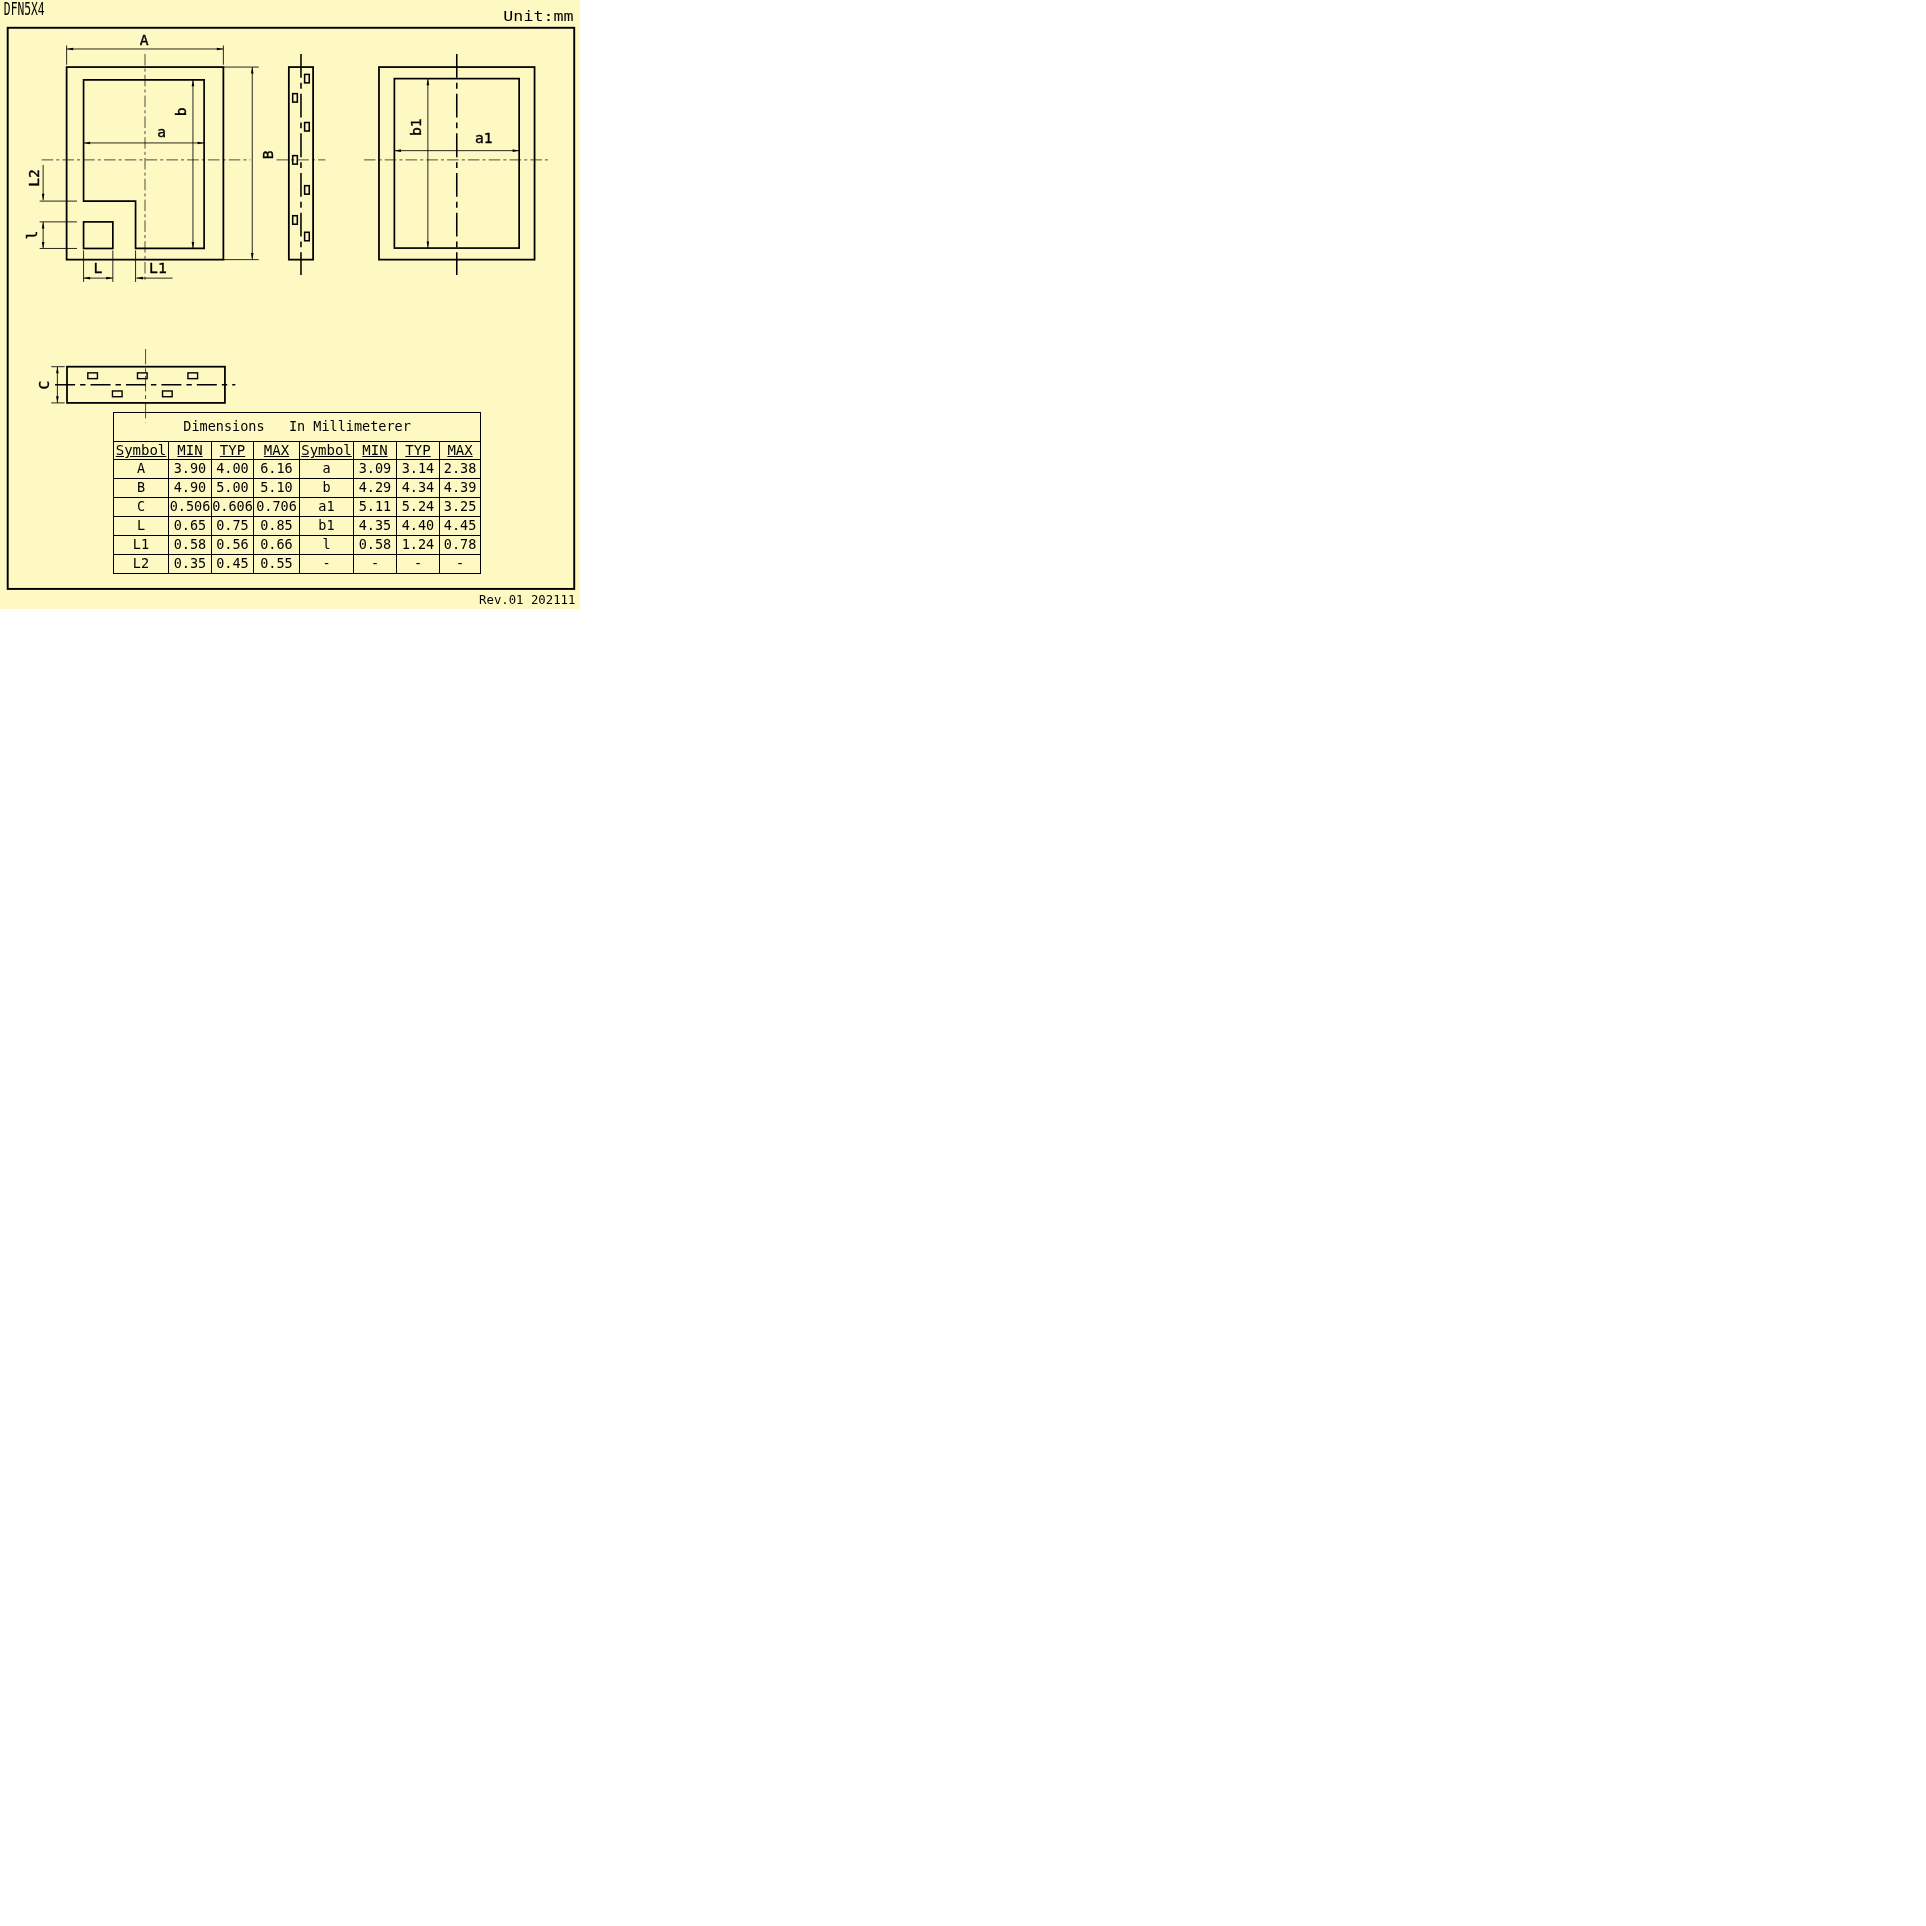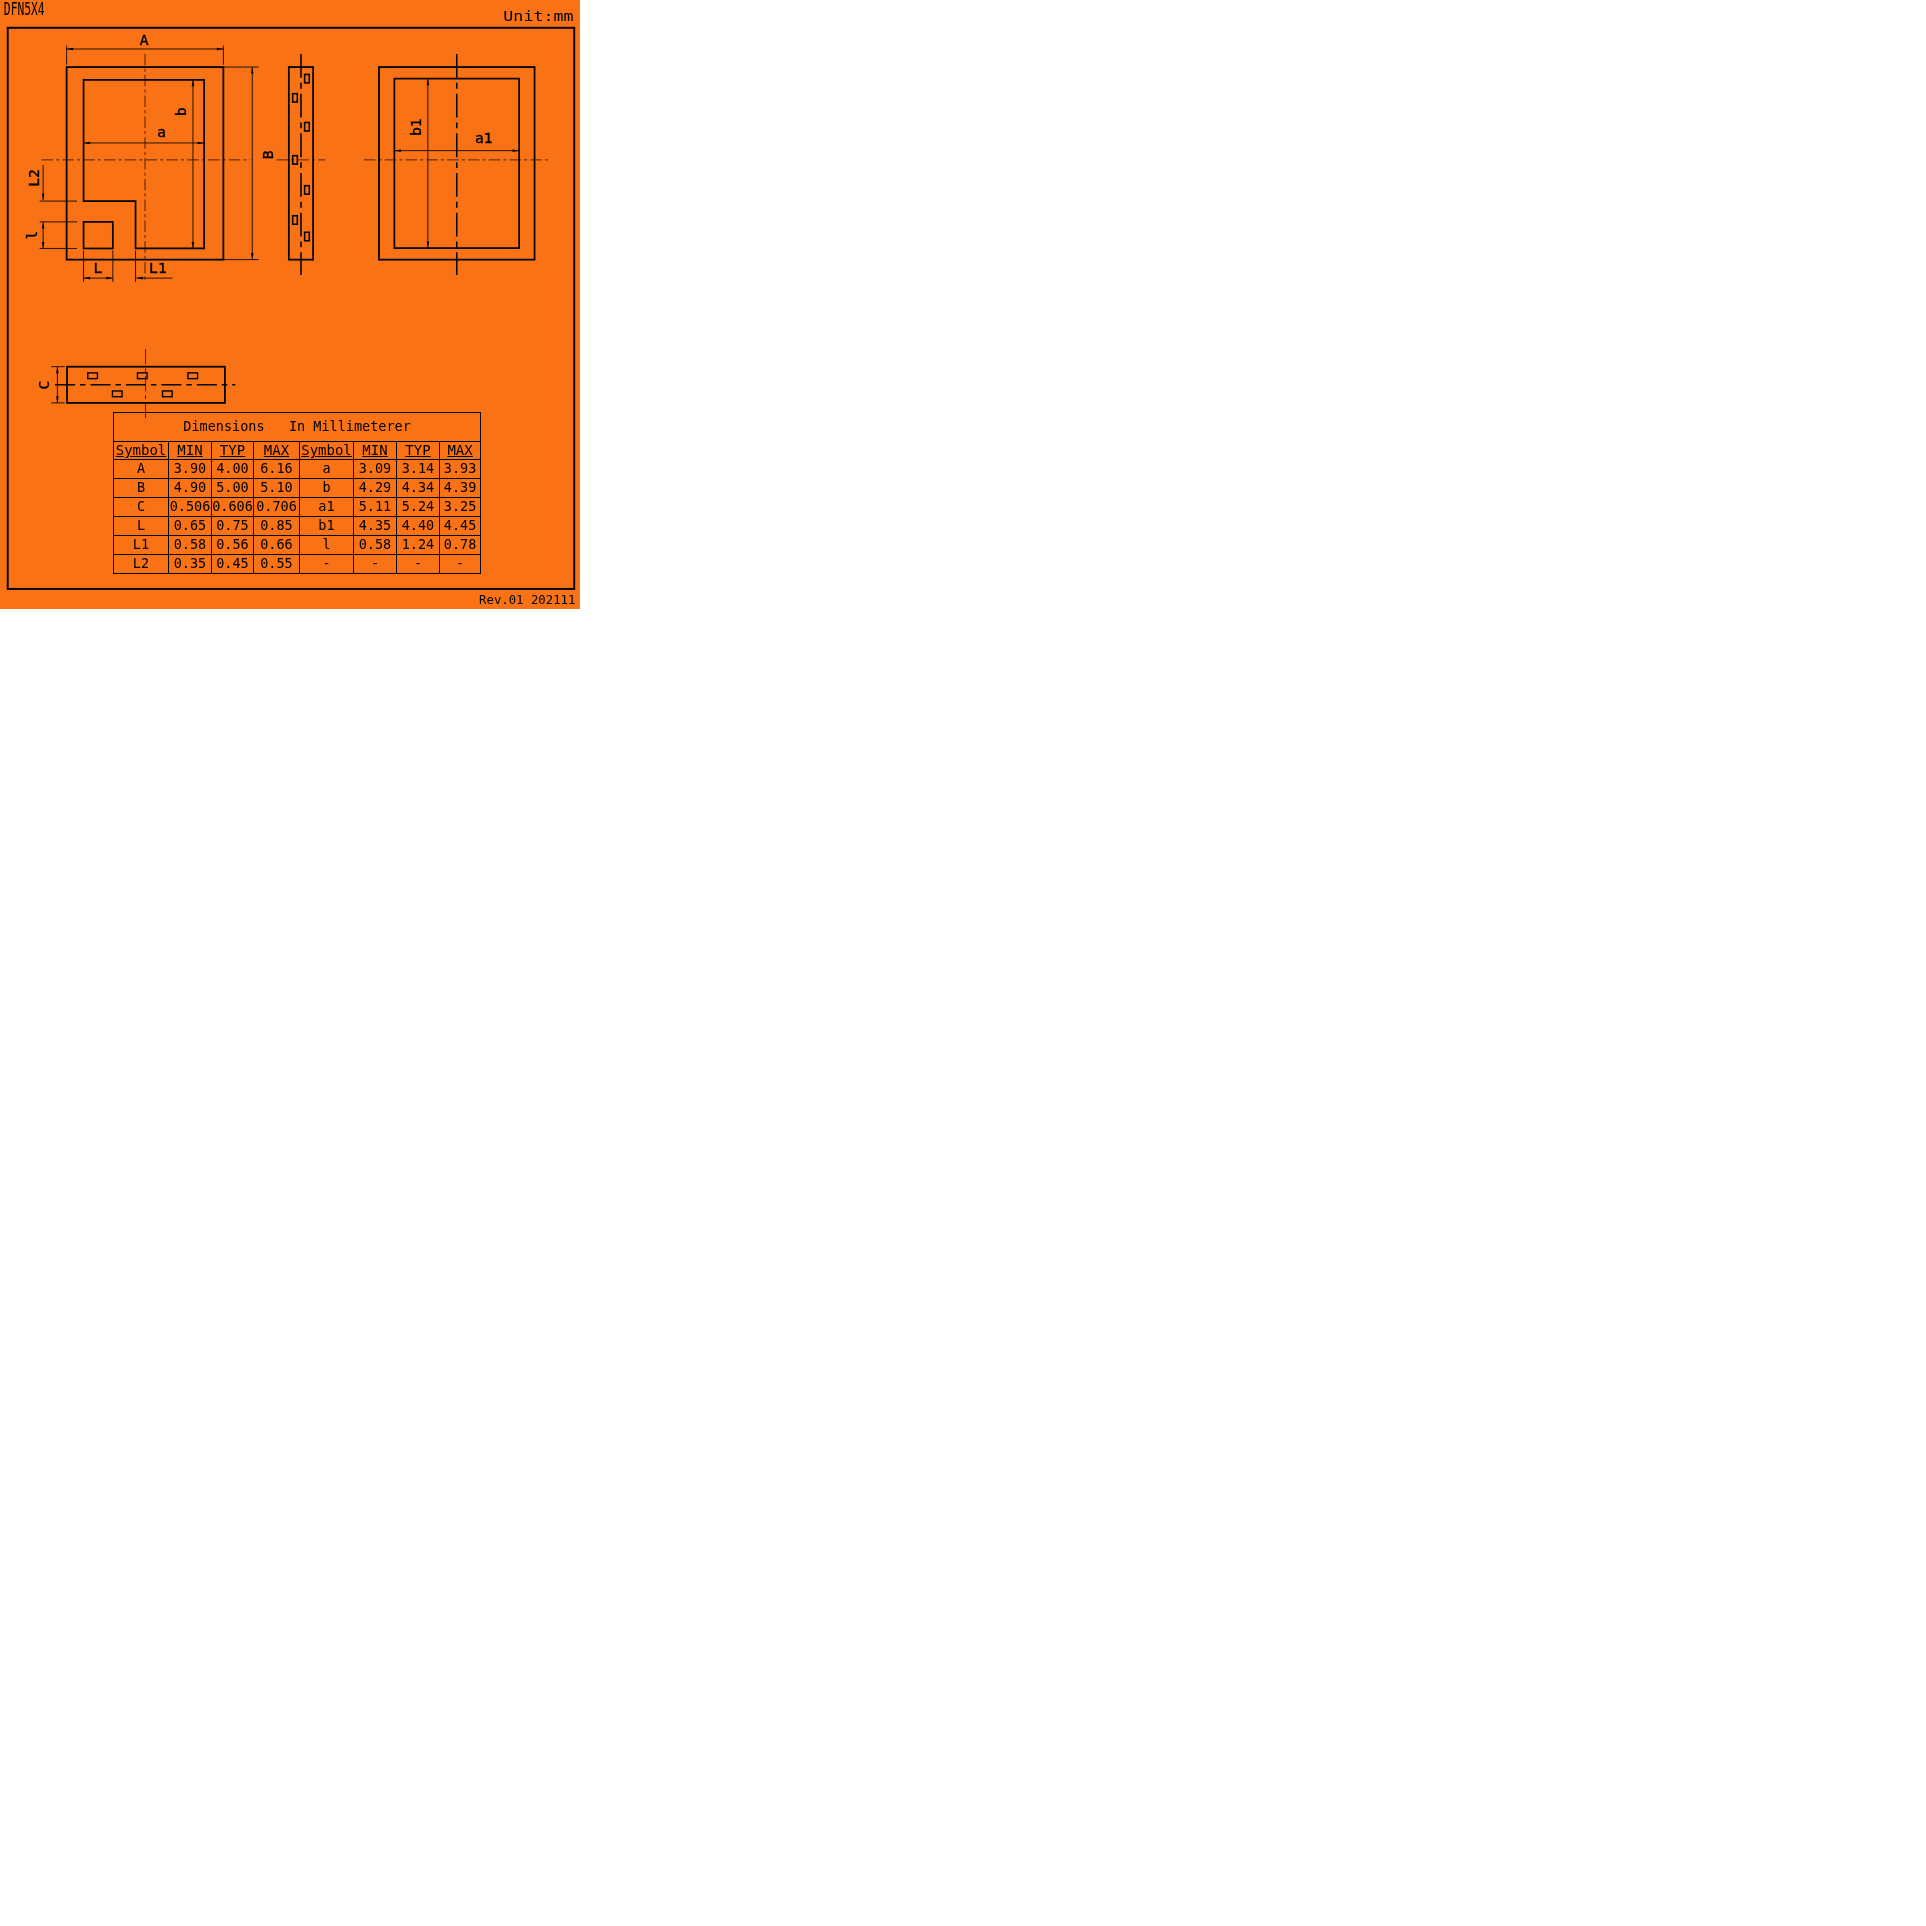--- a/index.html
+++ b/index.html
@@ -1,16 +1,16 @@
 <!DOCTYPE html>
 <html style="font-size:6.2px"><head>
 <meta charset="utf-8">
 <style>
   html,body{margin:0;padding:0;background:#fff;}
-  #page{position:relative;width:580px;height:609px;background:#f97316;
+  #page{position:relative;width:580px;height:609px;background:#fef9c3;
         font-family:"DejaVu Sans Mono",monospace;color:#000;overflow:hidden;}
   svg{position:absolute;left:0;top:0;}
   svg text{fill:#000;font-family:"DejaVu Sans Mono",monospace;}
   .lbl{font-size:38px;}
   .hdr{font-size:46px;}
   .unit{font-size:38px;}
   .rev{font-size:33px;}
   
   .tablewrap{position:absolute;left:113px;top:412px;}
   .tablewrap table{border-collapse:collapse;table-layout:fixed;width:367px;
@@ -171,21 +171,21 @@
       <td>MAX</td>
     </tr>
     <tr style="height:19px">
       <td>A</td>
       <td>3.90</td>
       <td>4.00</td>
       <td>6.16</td>
       <td>a</td>
       <td>3.09</td>
       <td>3.14</td>
-      <td>3.93</td>
+      <td>2.38</td>
     </tr>
     <tr style="height:19px">
       <td>B</td>
       <td>4.90</td>
       <td>5.00</td>
       <td>5.10</td>
       <td>b</td>
       <td>4.29</td>
       <td>4.34</td>
       <td>4.39</td>

